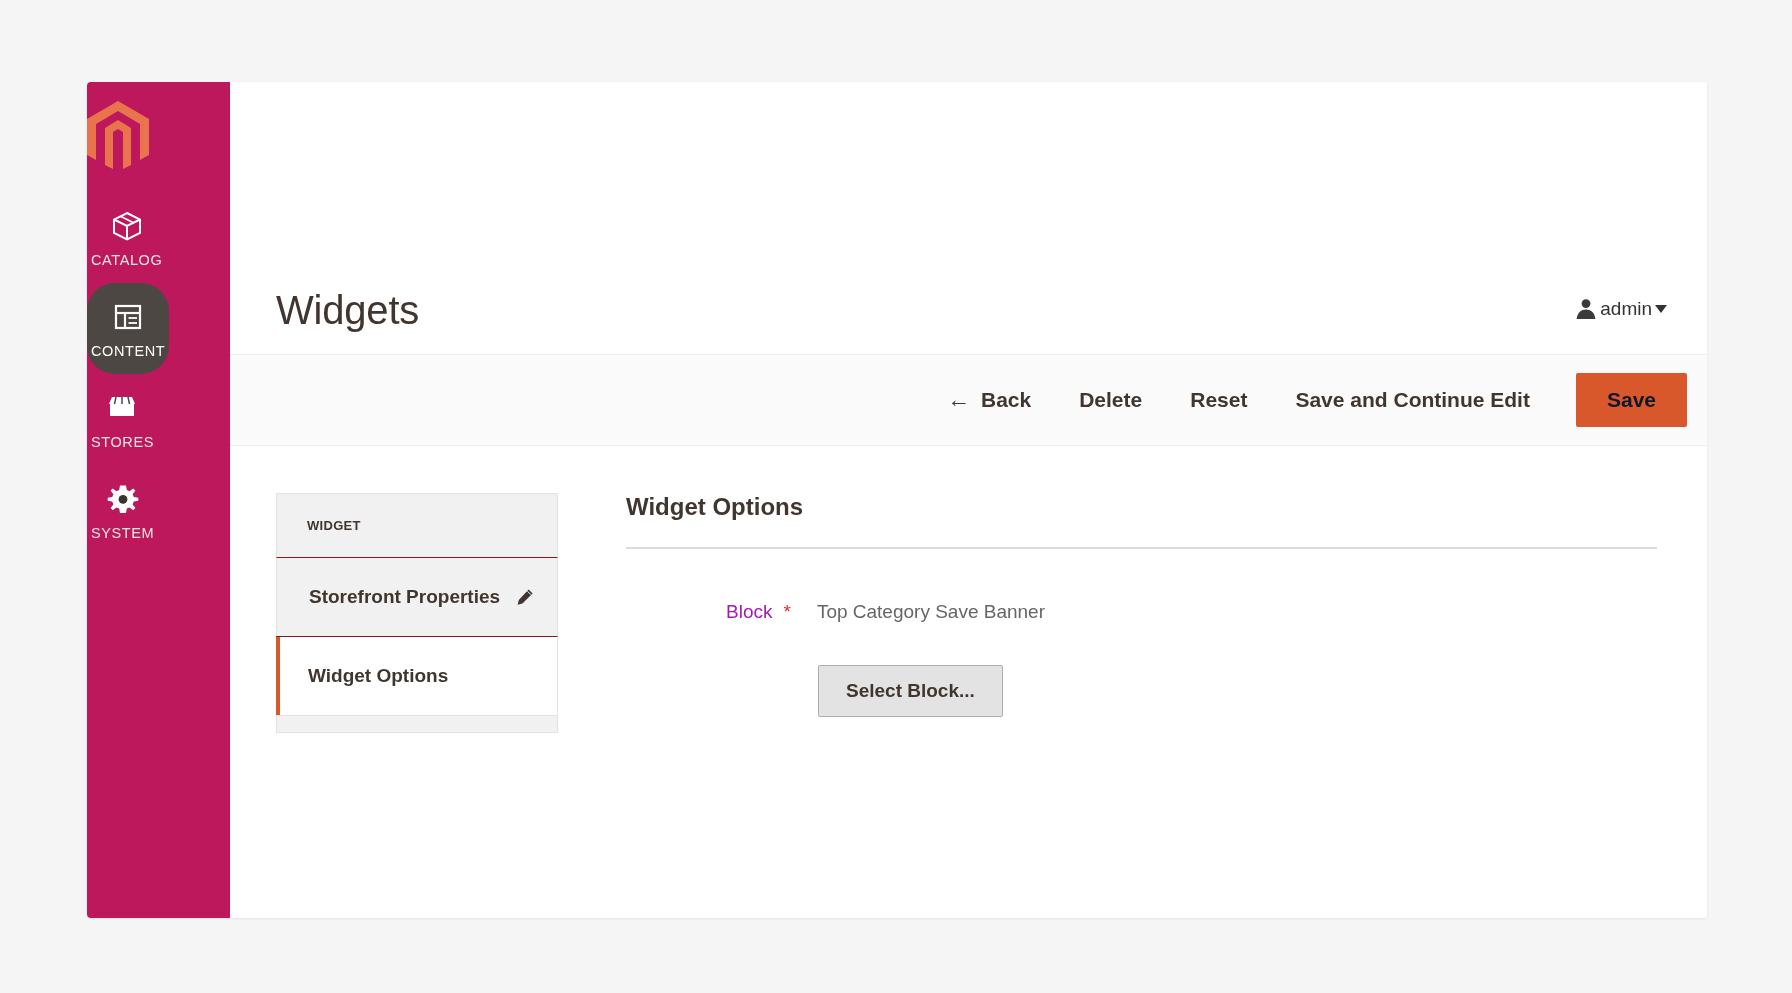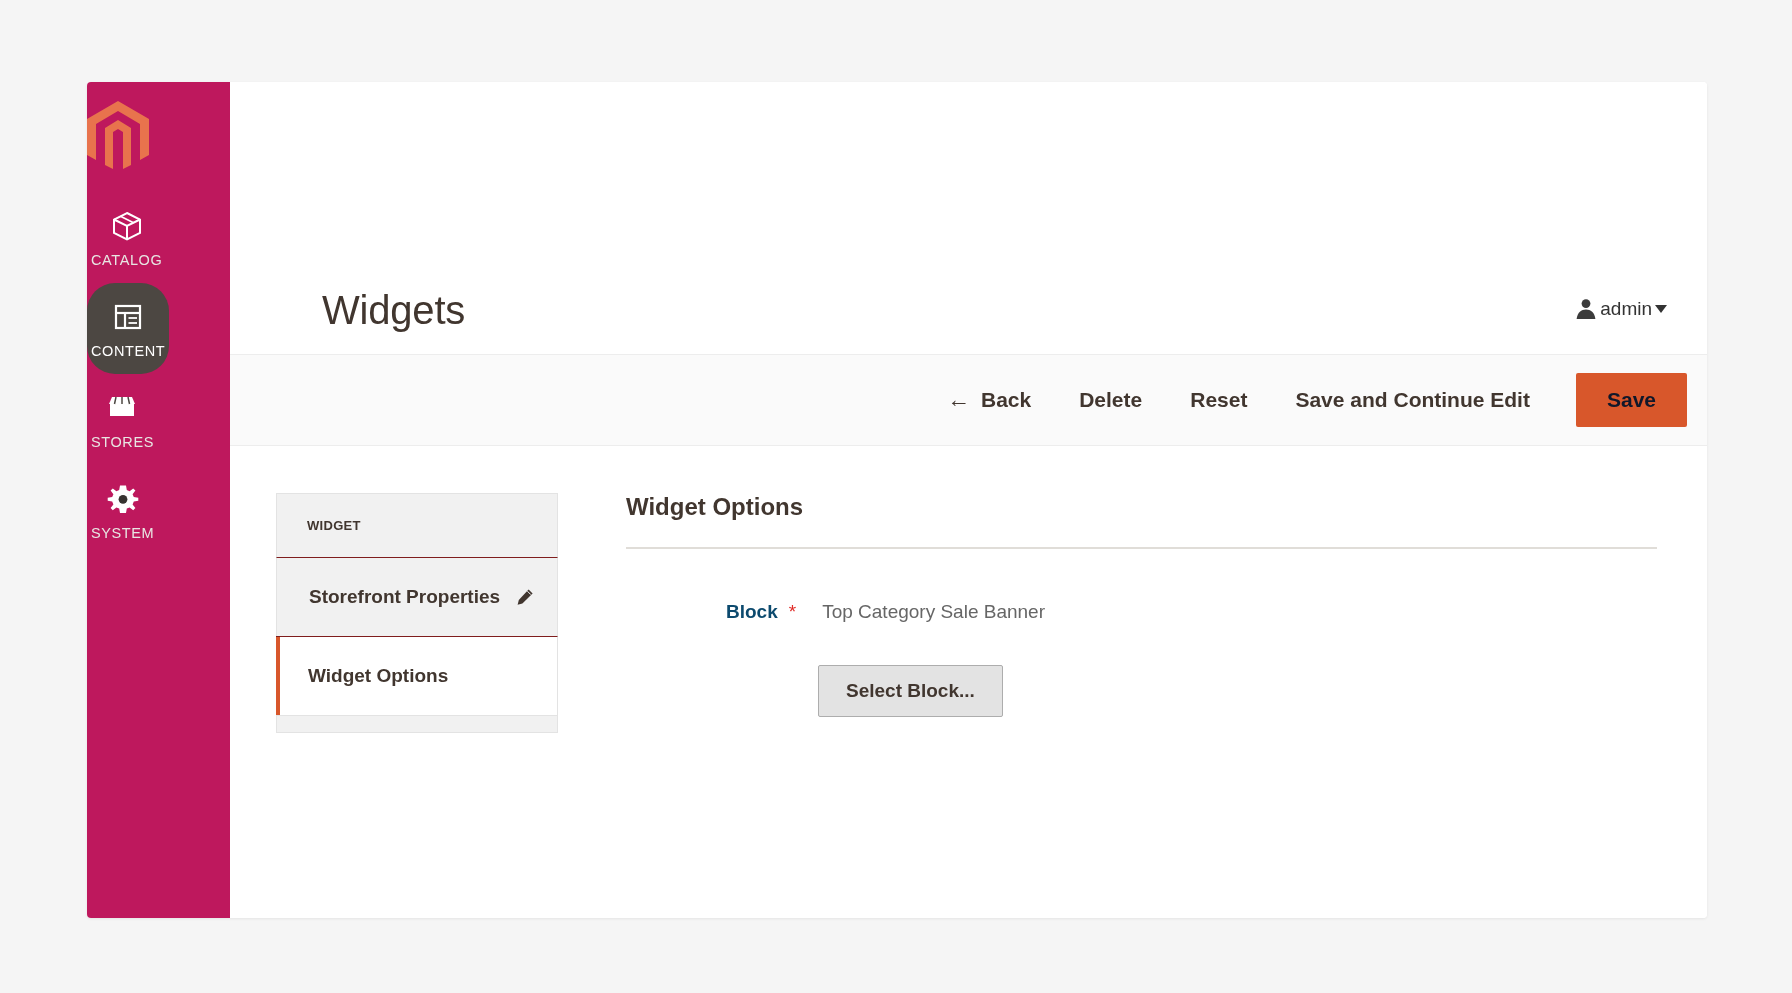--- a/index.html
+++ b/index.html
@@ -75,21 +75,20 @@
     flex-direction: column;
     min-width: 0;
   }
 
   #page-header {
     display: flex;
     align-items: flex-end;
     justify-content: space-between;
     padding: 168px 40px 0 46px;
     height: 248px;
-    margin-left: 46px;
   }
 
   #page-title {
     font-size: 40px;
     font-weight: 400;
     color: #41362f;
     line-height: 1;
     letter-spacing: -0.2px;
   }
 
@@ -245,22 +244,22 @@
   }
 
   .field-row {
     display: flex;
     align-items: baseline;
     padding-left: 100px;
   }
 
   .field-label {
     font-size: 19px;
-    font-weight: bold;
-    color: #0c4a6e;
+    font-weight: normal;
+    color: #a21caf;
   }
 
   .required-star {
     color: #e02b27;
     font-size: 19px;
     margin-left: 11px;
     margin-right: 26px;
     line-height: 1;
   }
 
@@ -395,21 +394,21 @@
         <div id="tabs-footer"></div>
       </div>
 
       <div id="options-col">
         <div id="options-title">Widget Options</div>
         <div id="options-divider"></div>
 
         <div class="field-row">
           <span class="field-label">Block</span>
           <span class="required-star">*</span>
-          <span class="field-value">Top Category Sale Banner</span>
+          <span class="field-value">Top Category Save Banner</span>
         </div>
 
         <div id="select-block-row">
           <button id="select-block-button">Select Block...</button>
         </div>
       </div>
 
     </div>
   </div>
 </div>

